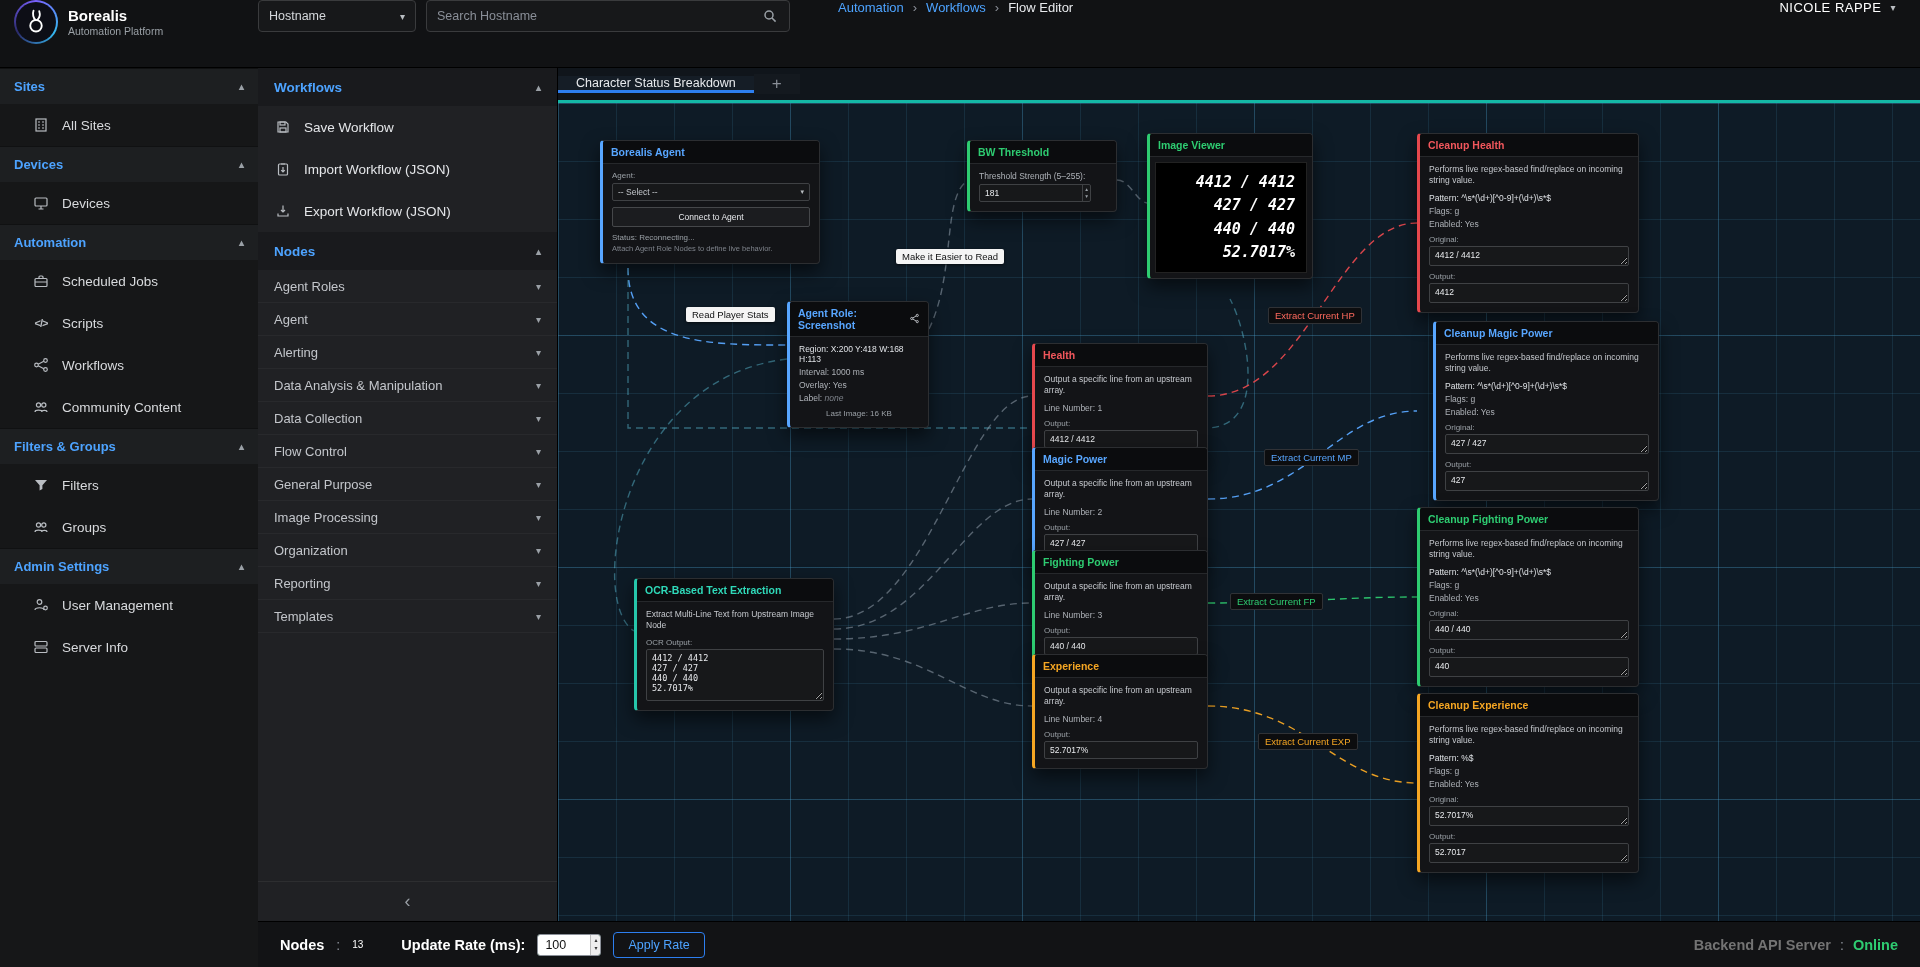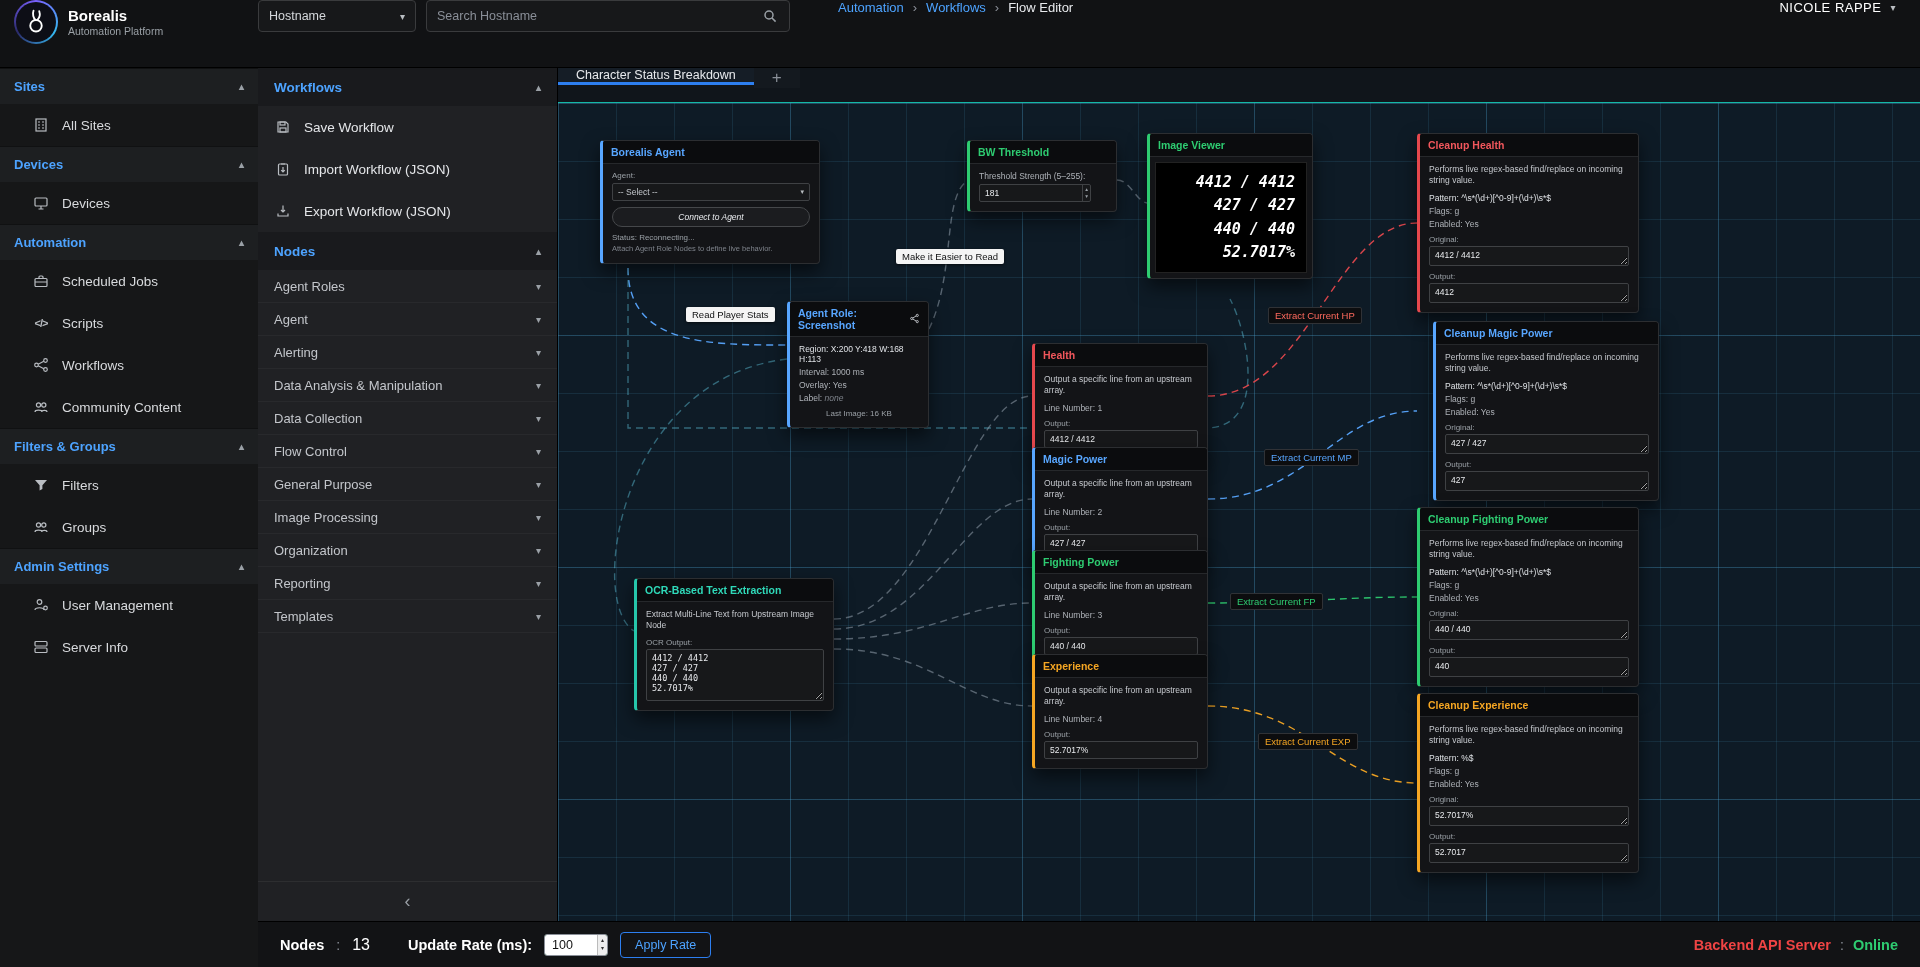--- a/index.html
+++ b/index.html
@@ -41,21 +41,21 @@
   .chev { color:#9aa0a6; font-size:10px; }
   .code-glyph { font-size:11px; font-weight:bold; color:#b9bdc2; letter-spacing:-1px; }
 
   
   .sb2-head { height:38px; flex:0 0 38px; background:#191a1d; display:flex; align-items:center; justify-content:space-between; padding:0 16px; color:#4da3ff; font-weight:bold; font-size:13.5px; }
   .sb2-item { height:42px; flex:0 0 42px; display:flex; align-items:center; gap:12px; padding:0 16px; color:#e4e6e9; font-size:13.5px; }
   .sb2-cat { height:33px; flex:0 0 33px; display:flex; align-items:center; justify-content:space-between; padding:0 16px; color:#c3c6cb; font-size:13px; border-bottom:1px solid rgba(255,255,255,0.04); }
   .sb2-collapse { margin-top:auto; height:40px; flex:0 0 40px; display:flex; align-items:center; justify-content:center; color:#9aa0a6; font-size:18px; border-top:1px solid rgba(255,255,255,0.06); }
 
   
-  .tabbar { height:35px; flex:0 0 35px; background:#10151b; display:flex; align-items:flex-start; border-bottom:1px solid #14b8a6; }
+  .tabbar { height:35px; flex:0 0 35px; background:#10151b; display:flex; align-items:center; border-bottom:3px solid #14b8a6; }
   .tab-active { padding:0 18px; display:flex; align-items:center; background:#151d26; color:#e8eaed; font-size:12.5px; border-bottom:3px solid #2d7ff0; }
   .tab-add { width:46px; display:flex; align-items:center; justify-content:center; color:#8a8f98; font-size:17px; background:rgba(255,255,255,0.02); }
 
   
   .canvas { flex:1; position:relative; overflow:hidden; background-color:#0e1b26;
     background-image:
       linear-gradient(rgba(80,170,220,0.22) 1px, transparent 1px),
       linear-gradient(90deg, rgba(80,170,220,0.22) 1px, transparent 1px),
       linear-gradient(rgba(80,170,220,0.13) 1px, transparent 1px),
       linear-gradient(90deg, rgba(80,170,220,0.13) 1px, transparent 1px);
@@ -80,48 +80,48 @@
 
   .n-desc { font-size:8.5px; line-height:1.35; color:#c6c9ce; margin-bottom:6px; }
   .n-line { font-size:8.5px; color:#aeb2b8; margin:3px 0; }
   .n-strong { color:#dfe2e6; }
   .n-sub { font-size:8px; color:#9aa0a6; margin:6px 0 2px; }
   .n-dim { color:#7d828a; font-style:italic; }
   .n-input { display:block; width:100%; background:#17181a; border:1px solid #3f4144; border-radius:2px; color:#e8eaed; font-size:8.5px; padding:3px 5px; font-family:inherit; outline:none; }
   textarea.n-input { resize:both; overflow:auto; height:20px; }
   textarea.n-input.tall { height:52px; font-family:"DejaVu Sans Mono", monospace; }
   .sel { display:flex; align-items:center; justify-content:space-between; background:#17181a; border:1px solid #3f4144; border-radius:2px; font-size:8.5px; padding:3px 5px; color:#c6c9ce; margin:3px 0 2px; }
-  .btn-connect { display:block; width:100%; margin:6px 0; background:#1b1c1f; border:1px solid #45474a; color:#e8eaed; font-size:8.5px; padding:4px; border-radius:10px; text-align:center; font-family:inherit;font-style:italic; }
+  .btn-connect { display:block; width:100%; margin:6px 0; background:#1b1c1f; border:1px solid #45474a; color:#e8eaed; font-size:8.5px; padding:4px; border-radius:2px; text-align:center; font-family:inherit; }
   .n-status { font-size:8px; color:#9aa0a6; margin-top:2px; }
   .n-hint { font-size:7.5px; color:#7d828a; margin-top:2px; line-height:1.3; }
   .n-center { text-align:center; font-size:8px; color:#9aa0a6; margin-top:6px; }
   .numrow { display:flex; align-items:stretch; border:1px solid #3f4144; background:#17181a; border-radius:2px; width:112px; margin-top:3px; }
   .numrow input { flex:1; min-width:0; background:transparent; border:0; outline:none; color:#e8eaed; font-size:8.5px; padding:3px 5px; font-family:inherit; }
   .spin { display:flex; flex-direction:column; justify-content:center; border-left:1px solid #3f4144; color:#9aa0a6; font-size:5.5px; padding:0 2px; line-height:1.2; }
   .screen { background:#000; border:1px solid #222; margin:5px; padding:8px 11px; text-align:right; color:#fff; font-family:"DejaVu Sans Mono", monospace; font-weight:bold; font-style:italic; font-size:15px; line-height:1.55; }
   .share-ic { color:#c9ccd1; }
   .share-ic svg { width:11px; height:11px; }
 
   .elabel { position:absolute; font-size:9.5px; padding:2px 6px; border-radius:2px; white-space:nowrap; z-index:5; }
   .elabel.light { background:#f4f4f4; color:#101112; box-shadow:0 1px 3px rgba(0,0,0,.6); }
   .elabel.dark { background:#0c0d0f; border:1px solid #303236; }
   .el-red { color:#ff6a5e; } .el-blue { color:#58a6ff; } .el-green { color:#2ecc71; } .el-orange { color:#f5a623; }
 
   
   .statusbar { flex:0 0 46px; background:#121315; border-top:1px solid #000; display:flex; align-items:center; padding:0 22px; gap:12px; }
   .sb-strong { font-weight:bold; font-size:14.5px; color:#fff; }
   .sb-sep { color:#8a8f98; font-size:14px; }
-  .sb-val { font-size:16px; color:#fff; }
+  .sb-val { font-size:10px; color:#fff; }
   .gap { width:14px; }
   .numlight { display:flex; align-items:stretch; border:1px solid #8a8f98; background:#14532d; border-radius:3px; overflow:hidden; }
   .numlight input { width:52px; border:0; outline:none; font-size:12.5px; padding:3px 7px; color:#111; background:#fff; font-family:inherit; }
   .spin2 { display:flex; flex-direction:column; justify-content:center; border-left:1px solid #bbb; padding:0 3px; font-size:6px; color:#333; line-height:1.2; background:#eee; }
   .btn-apply { background:transparent; border:1px solid #2d7ff0; color:#4da3ff; font-size:12.5px; padding:5px 14px; border-radius:4px; font-family:inherit; }
   .backend { margin-left:auto; display:flex; align-items:center; gap:9px; font-size:14.5px; }
-  .b-label { color:#ef4444; font-weight:bold; }
+  .b-label { color:#737373; font-weight:bold; }
   .b-status { color:#2ecc71; font-weight:bold; }
 </style>
 </head>
 <body>
 
 <div class="app">
 
   <div class="topbar">
     <div class="brand">
       <div class="logo">

